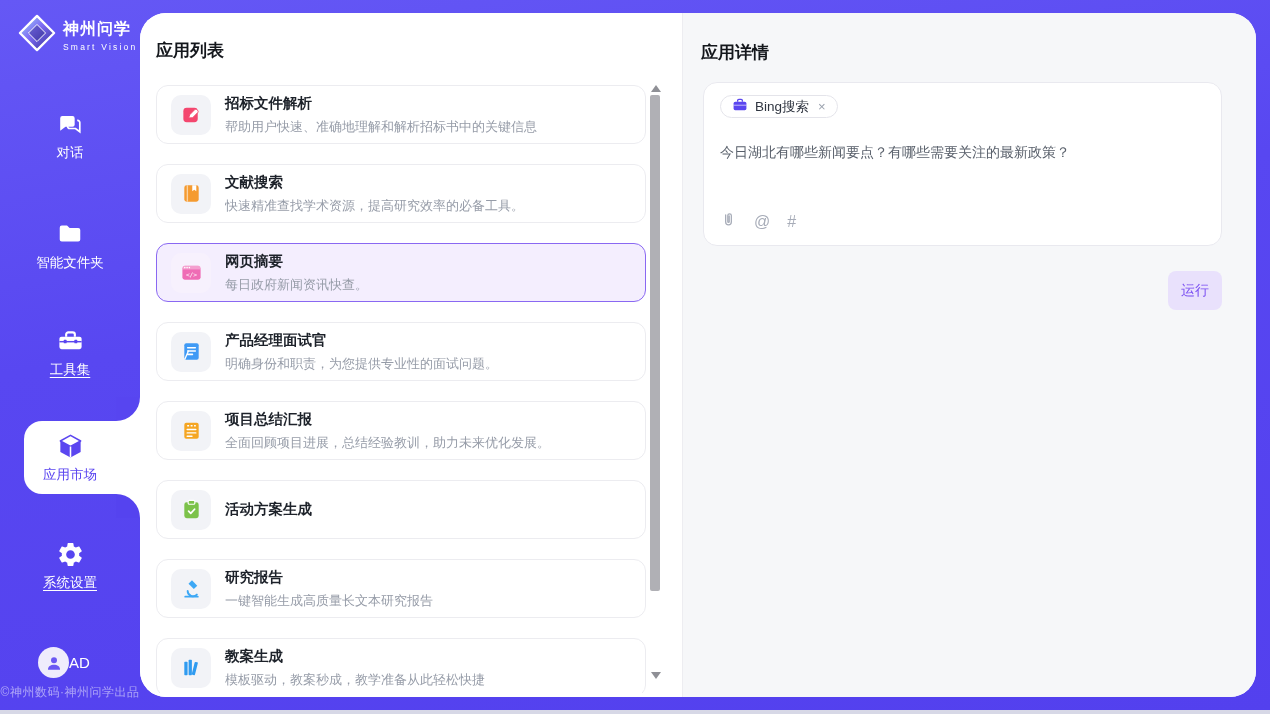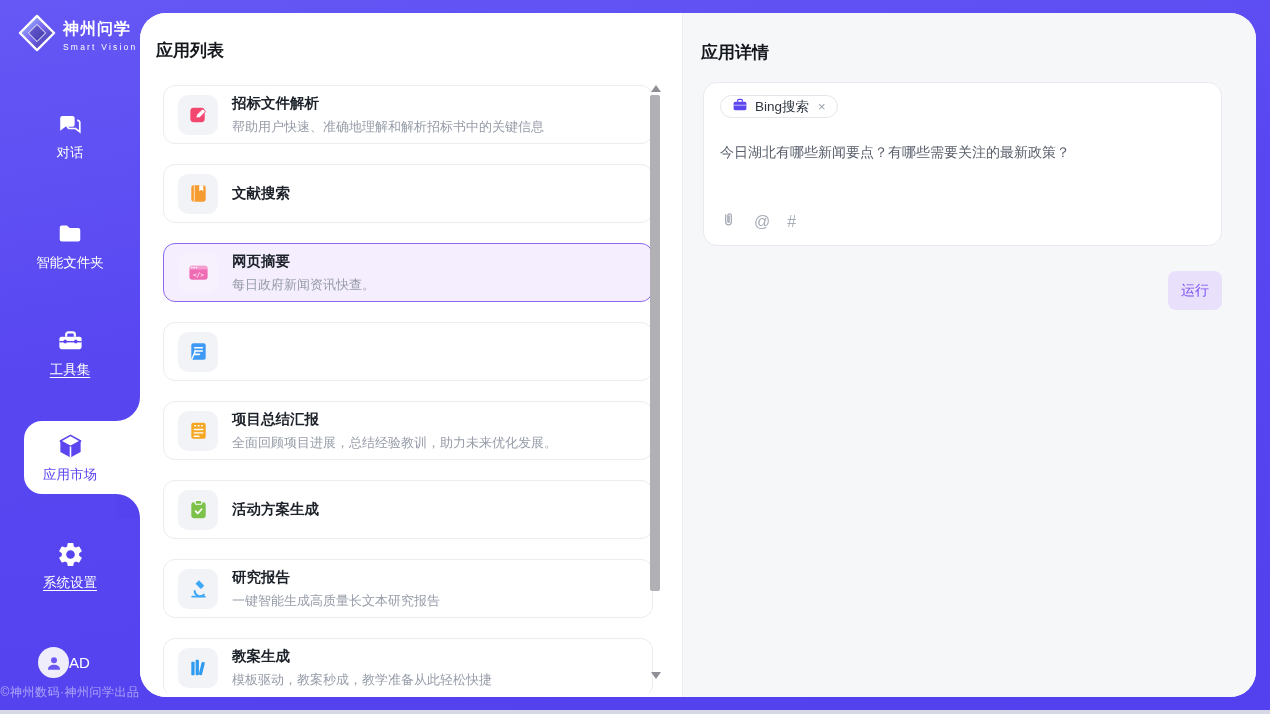--- a/index.html
+++ b/index.html
@@ -32,21 +32,21 @@
   .avatar { width:31px; height:31px; border-radius:50%; background:#efecfc; display:flex; align-items:center; justify-content:center; }
   .user-name { font-size:15px; color:#fff; }
   .side-footer { position:absolute; top:684px; left:0; width:140px; text-align:center; font-size:12px; color:rgba(255,255,255,0.5); letter-spacing:.5px; }
 
   
   .content { position:absolute; left:140px; top:13px; right:14px; bottom:17px; background:#fff; border-radius:26px; overflow:hidden; display:flex; z-index:1; }
 
   
   .panel-list { position:relative; width:542px; background:#fff; flex:none; }
   .panel-title { position:absolute; top:26px; left:16px; font-size:17px; font-weight:bold; color:#14171c; }
-  .card-list { position:absolute; top:72px; left:23px; width:490px; height:608px; overflow:hidden; }
+  .card-list { position:absolute; top:72px; left:16px; width:490px; height:608px; overflow:hidden; }
   .card { height:59px; margin-bottom:20px; border:1px solid #ececf0; border-radius:12px; background:#fff; display:flex; align-items:center; padding:0 14px; cursor:pointer; }
   .card.selected { background:#f4eefe; border:1.5px solid #8a68f2; }
   .tile { width:40px; height:40px; border-radius:10px; background:#f2f3f7; flex:none; display:flex; align-items:center; justify-content:center; margin-right:14px; }
   .card.selected .tile { background:#f7f1fd; }
   .card-title { font-size:14.5px; font-weight:bold; color:#1d222a; }
   .card-desc { font-size:13px; color:#969ca8; margin-top:5px; white-space:nowrap; overflow:hidden; }
 
   
   .sbar { position:absolute; top:0; right:20px; width:12px; height:100%; }
   .sb-arrow { position:absolute; left:1px; width:0; height:0; border-left:5px solid transparent; border-right:5px solid transparent; cursor:pointer; }
@@ -179,20 +179,21 @@
         <div class="card">
     <div class="tile" style="color: rgb(245, 155, 48);">
             <svg viewBox="0 0 24 24" width="23" height="23">
               <rect x="4.5" y="3.5" width="15" height="17" rx="2.4" fill="currentColor"></rect>
               <path d="M12.8 3.5v6.2l2.1-1.7 2.1 1.7V3.5z" fill="#fff"></path>
               <rect x="7" y="3.5" width="1.4" height="17" fill="rgba(255,255,255,0.55)"></rect>
             </svg>
           </div>
     <div class="card-text">
       <div class="card-title">文献搜索</div>
+      <div class="card-desc">快速精准查找学术资源，提高研究效率的必备工具。</div>
     </div>
   </div>
         <div class="card selected">
     <div class="tile" style="color: rgb(239, 108, 181);">
             <svg viewBox="0 0 24 24" width="23" height="23">
               <rect x="2.5" y="5" width="19" height="14.5" rx="2.5" fill="currentColor"></rect>
               <rect x="2.5" y="5" width="19" height="3.8" fill="rgba(255,255,255,0.35)"></rect>
               <circle cx="5" cy="6.9" r="0.8" fill="#fff"></circle>
               <circle cx="7.4" cy="6.9" r="0.8" fill="#fff"></circle>
               <circle cx="9.8" cy="6.9" r="0.8" fill="#fff"></circle>
@@ -205,20 +206,24 @@
     </div>
   </div>
         <div class="card">
     <div class="tile" style="color: rgb(63, 154, 245);">
             <svg viewBox="0 0 24 24" width="23" height="23">
               <rect x="4.5" y="3.5" width="15" height="17" rx="2" fill="currentColor"></rect>
               <path d="M8 8h8M8 11.5h8M8 15h5" stroke="#fff" stroke-width="1.6" stroke-linecap="round"></path>
               <path d="M5 20l4-9" stroke="#fff" stroke-width="1.4"></path>
             </svg>
           </div>
+    <div class="card-text">
+      <div class="card-title">产品经理面试官</div>
+      <div class="card-desc">明确身份和职责，为您提供专业性的面试问题。</div>
+    </div>
   </div>
         <div class="card">
     <div class="tile" style="color: rgb(245, 166, 35);">
             <svg viewBox="0 0 24 24" width="23" height="23">
               <rect x="4.5" y="4" width="15" height="16.5" rx="2" fill="currentColor"></rect>
               <path d="M7.5 7h9" stroke="#fff" stroke-width="1.5" stroke-dasharray="2 1.6"></path>
               <path d="M7.5 11h9M7.5 14.5h9M7.5 18h5" stroke="#fff" stroke-width="1.5" stroke-linecap="round"></path>
             </svg>
           </div>
     <div class="card-text">

